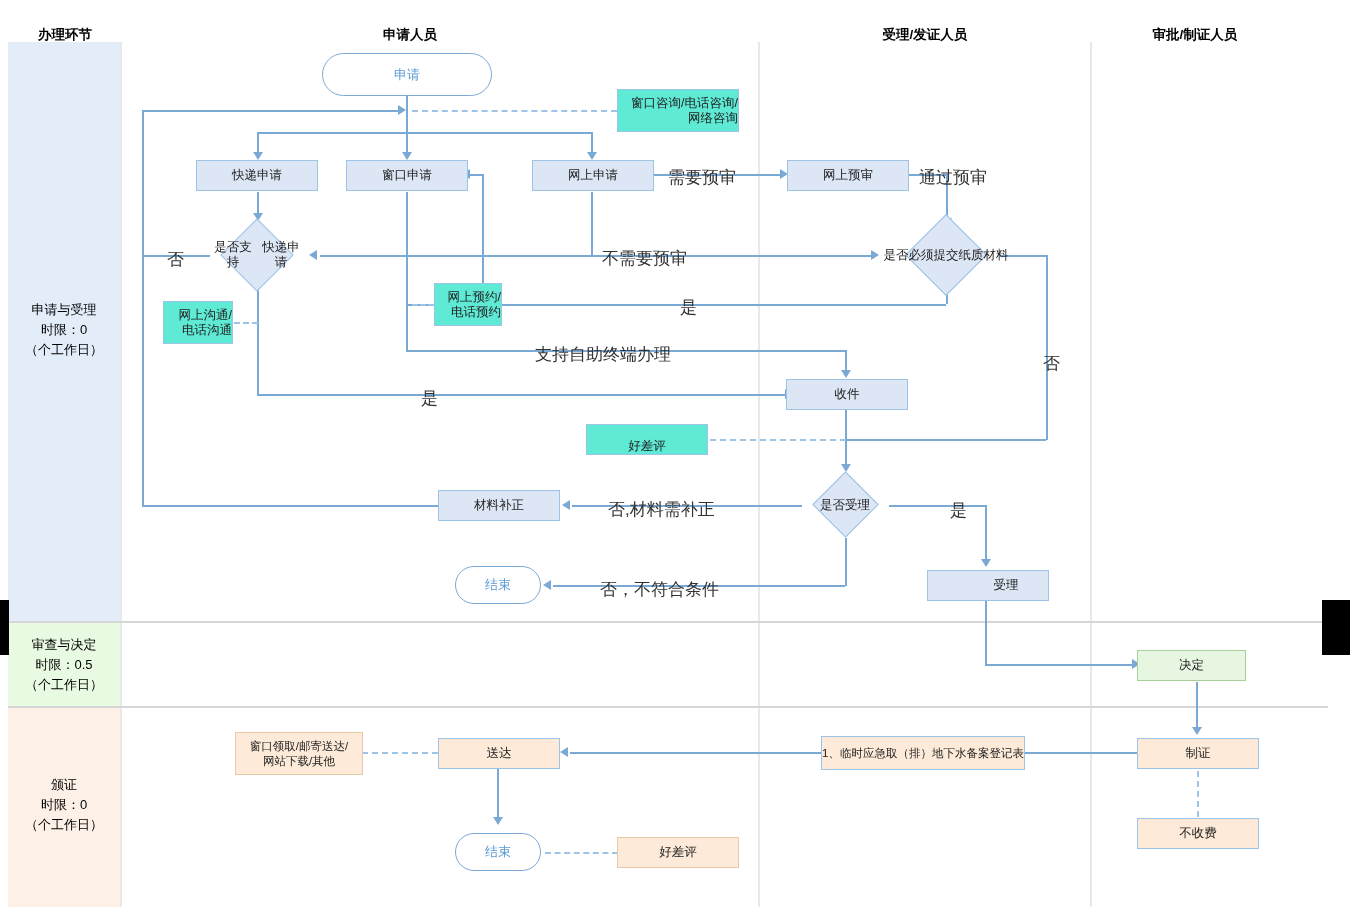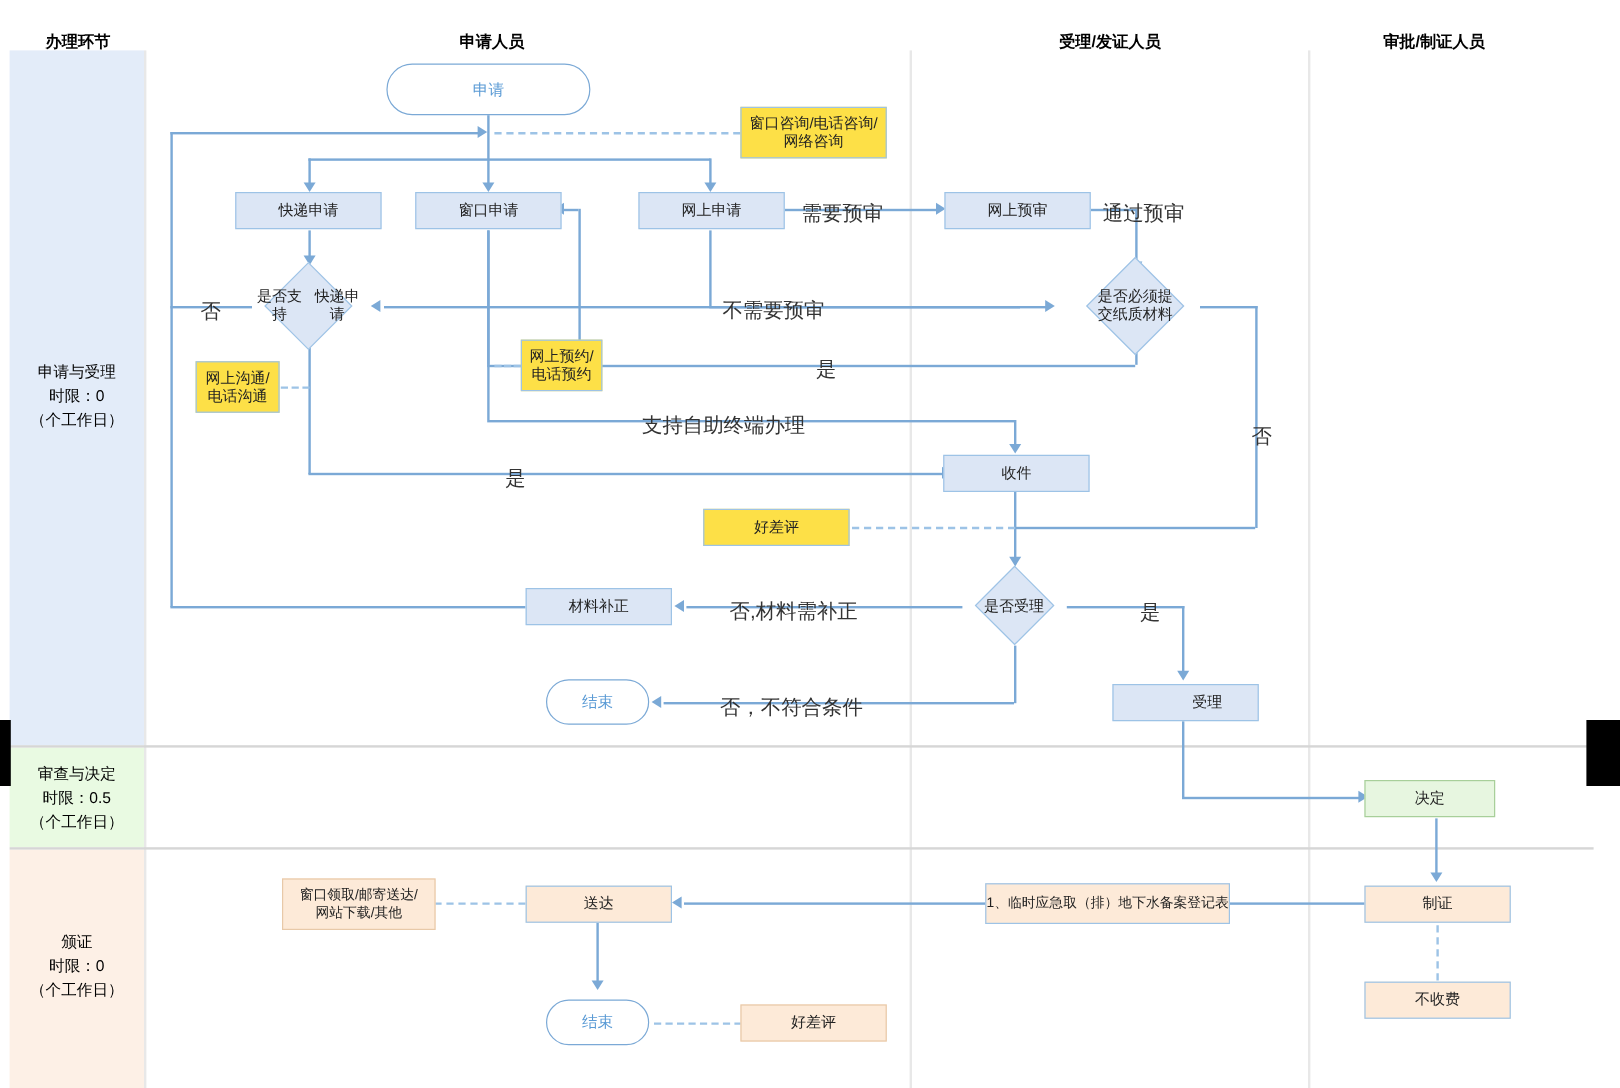--- a/index.html
+++ b/index.html
@@ -35,21 +35,21 @@
   
   .node {
     position:absolute; display:flex; align-items:center;
     justify-content:center; text-align:center;
     font-size:12.5px; color:#222; line-height:15px;
     border:1px solid #9dc3e6; background:#dce6f5;
   }
   .node.blue { background:#dce6f5; border-color:#9dc3e6; }
   .node.green{ background:#e7f6e0; border-color:#a8cf9a; }
   .node.peach{ background:#fdead8; border-color:#9dc3e6; }
-  .node.note-blue { background:#fde047; border-color:#9dc3e6; }
+  .node.note-blue { background:#5eead4; border-color:#9dc3e6;align-items:flex-end; }
   .node.note-peach{ background:#fdead8; border-color:#e8c9a8;text-align:right; }
 
   .term {
     position:absolute; display:flex; align-items:center;
     justify-content:center;
     border:1px solid #7ba9d6; border-radius:22px;
     background:#fff; color:#5b9bd5; font-size:13px;
   }
 
   .diamond { position:absolute; }
@@ -273,21 +273,21 @@
   <div class="diamond" style="left:209px;top:229px;width:96px;height:52px;">
     <div class="dshape" style="left:22px;top:0;width:52px;height:52px;"></div>
     <div class="dtext" style="flex-direction:row;">
       <span>是否支持</span>
       <span>快递申请</span>
     </div>
   </div>
 
   <div class="diamond" style="left:875px;top:226px;width:142px;height:58px;">
     <div class="dshape" style="left:42px;top:0;width:58px;height:58px;"></div>
-    <div class="dtext" style="flex-direction:column;text-align:center;">
+    <div class="dtext" style="text-align:center;">
       <span>是否必须提</span>
       <span>交纸质材料</span>
     </div>
   </div>
 
   <div class="node note-blue" style="left:434px;top:283px;width:68px;height:43px;flex-direction:column;">
     <span>网上预约/</span>
     <span>电话预约</span>
   </div>
 

